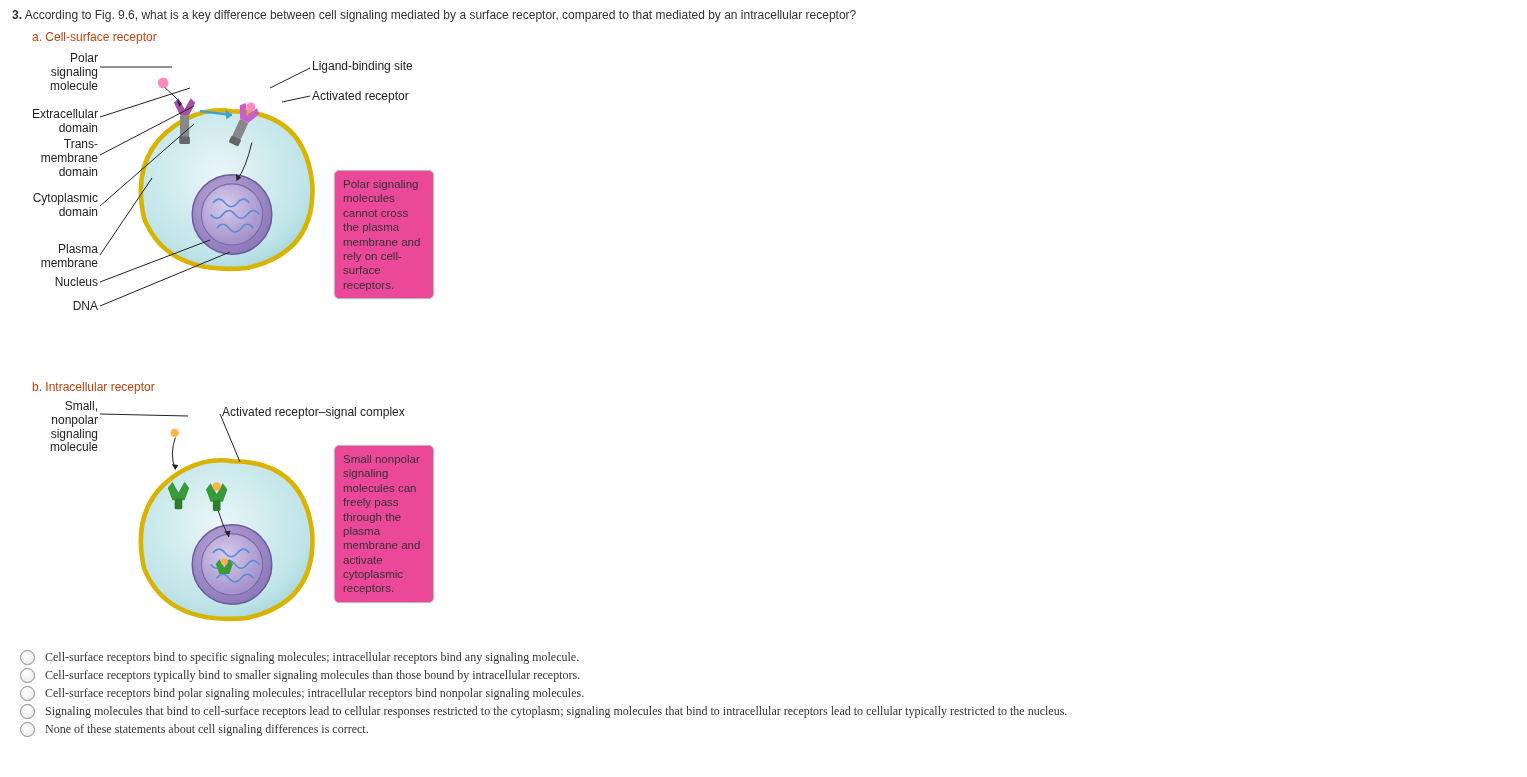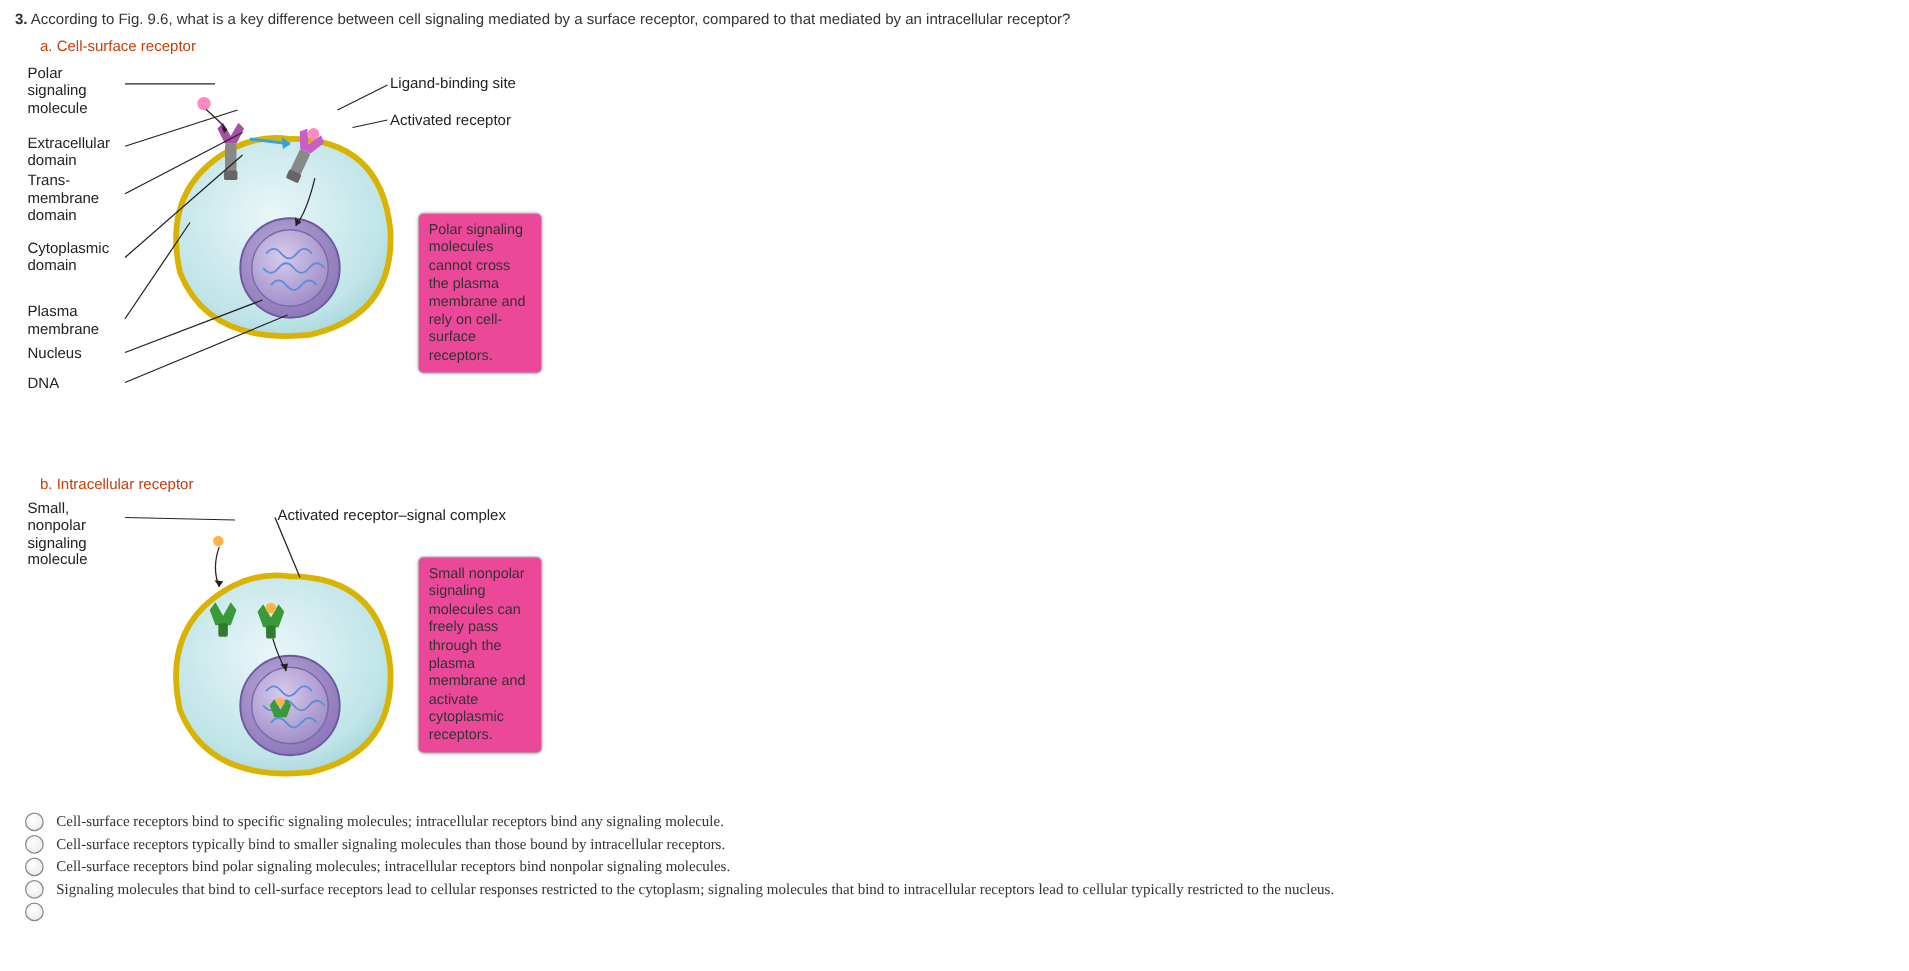--- a/index.html
+++ b/index.html
@@ -9,21 +9,21 @@
     margin: 0;
     padding: 8px 12px;
     background: #fff;
     width: 1527px;
     box-sizing: border-box;
   }
   .question-line { margin-bottom: 8px; }
   .qnum { font-weight: bold; }
   .diagram-wrap { position: relative; width: 450px; height: 610px; margin-left: 10px; margin-bottom: 10px; }
   .lbl { position: absolute; font-family: 'Myriad Pro', Arial, sans-serif; font-size: 12px; color: #222; line-height: 1.15; text-align: right; }
-  .lbl.left { text-align: left; }
+  .lbl.left { text-align: right; }
   .lbl.right { text-align: left; }
   .section-title { position: absolute; font-family: Arial, sans-serif; font-size: 12px; color: #c2410c; }
   .note-box { position: absolute; border: 1px solid #bbb; border-radius: 5px; background: #ec4899; padding: 6px 8px; font-family: Arial, sans-serif; font-size: 11.5px; line-height: 1.25; box-shadow: 0 0 3px rgba(0,0,0,0.1); }
   .options { margin-top: 6px; margin-left: 8px; }
   .opt { display: flex; align-items: center; margin: 3px 0; font-size: 12px; font-family: Liberation Serif, serif; }
   .radio { width: 13px; height: 13px; border-radius: 50%; border: 1.5px solid #888; background: radial-gradient(circle at 40% 35%, #fff 0%, #eee 70%, #ddd 100%); margin-right: 10px; flex-shrink: 0; }
   svg.leader { position: absolute; top: 0; left: 0; pointer-events: none; }
 </style>
 </head>
 <body>
@@ -186,14 +186,15 @@
   <div class="opt">
     <div class="radio"></div>
     <span>Cell-surface receptors bind polar signaling molecules; intracellular receptors bind nonpolar signaling molecules.</span>
   </div>
   <div class="opt">
     <div class="radio"></div>
     <span>Signaling molecules that bind to cell-surface receptors lead to cellular responses restricted to the cytoplasm; signaling molecules that bind to intracellular receptors lead to cellular typically restricted to the nucleus.</span>
   </div>
   <div class="opt">
     <div class="radio"></div>
+    <span>None of these statements about cell signaling differences is correct.</span>
   </div>
 </div>
 
 </body></html>

